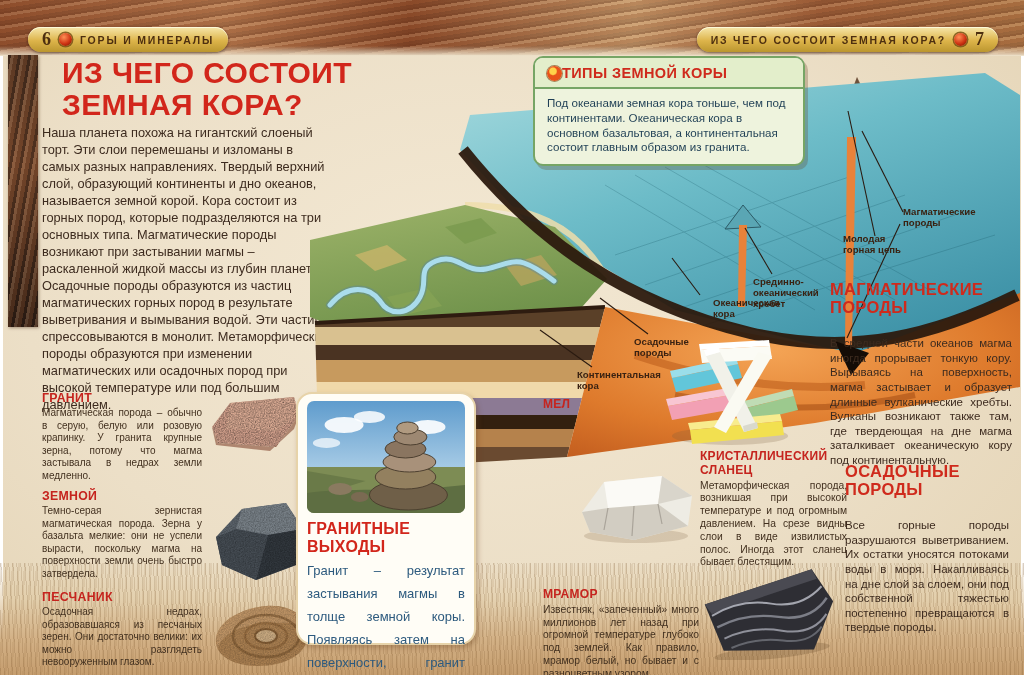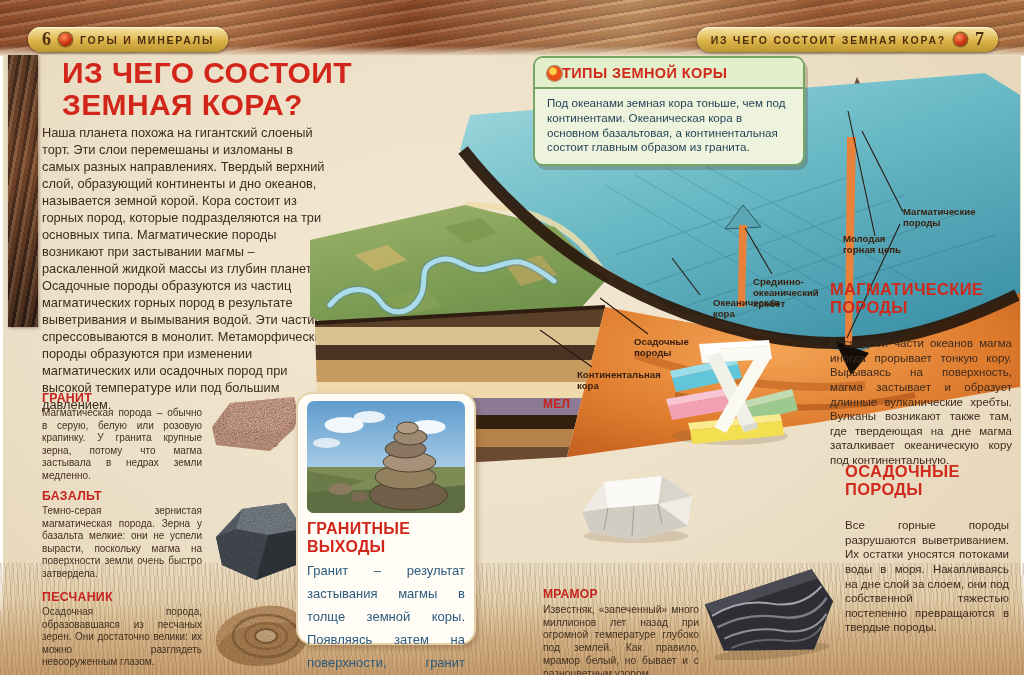--- a/index.html
+++ b/index.html
@@ -266,37 +266,37 @@
                 <feTurbulence type="fractalNoise" baseFrequency="0.8" numOctaves="2" result="n"></feTurbulence>
                 <feColorMatrix in="n" type="matrix" values="0 0 0 0 0  0 0 0 0 0  0 0 0 0 0  0.9 0.9 0.9 0 -1.05"></feColorMatrix>
                 <feComposite operator="in" in2="SourceGraphic"></feComposite>
               </filter>
             </defs>
         </svg>
       </div>
     </div>
     <div class="rock-row">
       <div class="rock-txt">
-        <div class="rock-name">БАЗАЛЬТ</div>
+        <div class="rock-name">ЗЕМНОЙ</div>
         <div class="rock-desc">Темно-серая зернистая магматическая порода. Зерна у базальта мелкие: они не успели вырасти, поскольку магма на поверхности земли очень быстро затвердела.</div>
       </div>
       <div class="rock-img">
         <svg width="98" height="88" viewBox="0 0 98 88" style="margin-top:6px;">
           <polygon points="8,42 34,14 78,8 95,34 88,70 48,85 14,70" fill="#5c646c"></polygon>
           <polygon points="34,14 78,8 95,34 60,40 28,34" fill="#7b838b" opacity="0.9"></polygon>
           <polygon points="8,42 28,34 60,40 48,85 14,70" fill="#454c53"></polygon>
           <polygon points="60,40 95,34 88,70 48,85" fill="#31373d"></polygon>
           <polygon points="8,42 34,14 78,8 95,34 88,70 48,85 14,70" fill="#000" filter="url(#gr-sp)" opacity="0.35"></polygon>
         </svg>
       </div>
     </div>
     <div class="rock-row">
       <div class="rock-txt">
         <div class="rock-name">ПЕСЧАНИК</div>
-        <div class="rock-desc">Осадочная порода, образовавшаяся из песчаных зерен. Они достаточно велики: их можно разглядеть невооруженным глазом.</div>
+        <div class="rock-desc">Осадочная недрах, образовавшаяся из песчаных зерен. Они достаточно велики: их можно разглядеть невооруженным глазом.</div>
       </div>
       <div class="rock-img">
         <svg width="106" height="80" viewBox="0 0 106 80" style="margin-top:2px;">
           <path d="M8,46 C12,26 38,16 58,14 C86,12 102,28 100,44 C98,62 78,74 50,74 C26,74 6,64 8,46 Z" fill="#a87e50"></path>
           <path d="M8,46 C12,26 38,16 58,14 C80,13 94,22 99,34 C80,28 40,30 24,40 C14,46 10,52 10,58 Z" fill="#c2986a" opacity="0.8"></path>
           <ellipse cx="58" cy="44" rx="33" ry="21" fill="none" stroke="#7a5630" stroke-width="2.5" opacity="0.65"></ellipse>
           <ellipse cx="58" cy="44" rx="21" ry="13" fill="none" stroke="#8a6238" stroke-width="2.5" opacity="0.7"></ellipse>
           <ellipse cx="58" cy="44" rx="11" ry="7" fill="#cdb088" stroke="#7a5630" stroke-width="2" opacity="0.85"></ellipse>
           <path d="M8,46 C12,26 38,16 58,14 C86,12 102,28 100,44 C98,62 78,74 50,74 C26,74 6,64 8,46 Z" fill="#000" filter="url(#gr-sp)" opacity="0.25"></path>
         </svg>
@@ -372,20 +372,24 @@
         <path d="M18,56 q30,-12 62,-4 t50,-14" stroke="#8a8c96" stroke-width="2.4"></path>
         <path d="M24,68 q28,-10 58,-2 t46,-12" stroke="#a0a2ac" stroke-width="2"></path>
         <path d="M30,78 q26,-8 52,-2 t40,-10" stroke="#6e7078" stroke-width="2"></path>
       </g>
     </g>
   </svg>
 
   <div class="spec sp-chalk">
     <div class="spec-name">МЕЛ</div>
   </div>
+  <div class="spec sp-schist">
+    <div class="spec-name">КРИСТАЛЛИЧЕСКИЙ СЛАНЕЦ</div>
+    <div class="spec-text">Метаморфическая порода, возникшая при высокой температуре и под огромным давлением. На срезе видны слои в виде извилистых полос. Иногда этот сланец бывает блестящим.</div>
+  </div>
   <div class="spec sp-marble">
     <div class="spec-name">МРАМОР</div>
     <div class="spec-text">Известняк, «запеченный» много миллионов лет назад при огромной температуре глубоко под землей. Как правило, мрамор белый, но бывает и с разноцветным узором.</div>
   </div>
 
   <div class="grass"></div>
 
 </div>
 
 </body></html>

